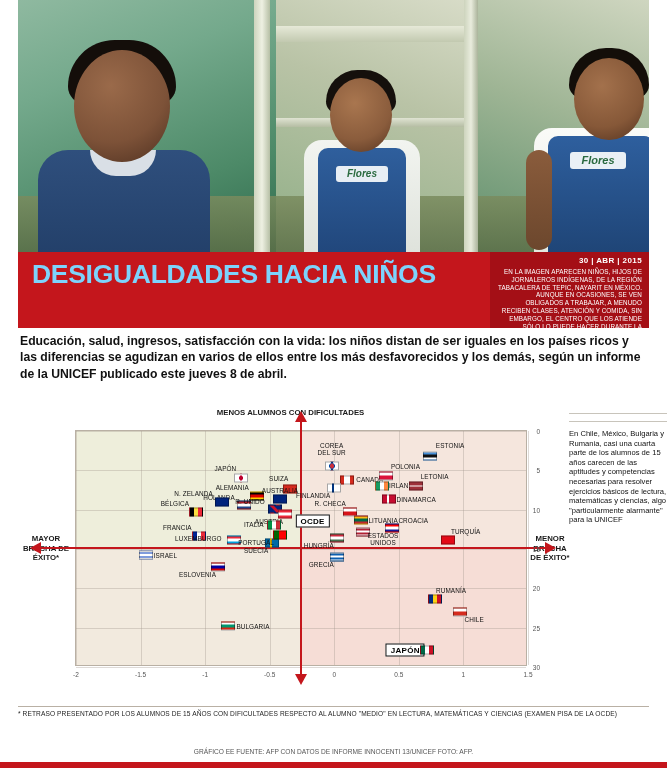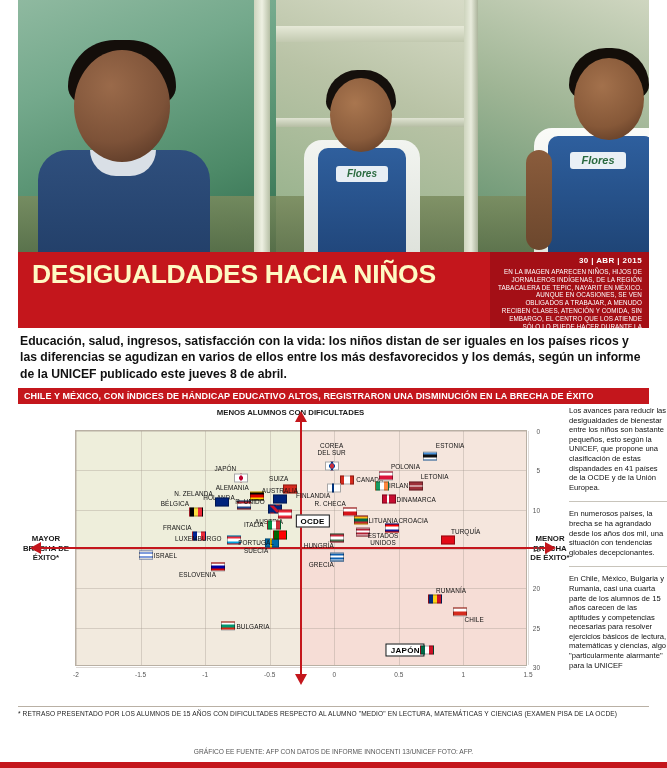--- a/index.html
+++ b/index.html
@@ -69,21 +69,21 @@
   .k3-arm { position:absolute; left:508px; top:150px; width:26px; height:100px; border-radius:13px;
     background:linear-gradient(180deg,#8a5c3c,#6c472d); }
 
   
   .titlebar {
     position:absolute; left:18px; top:252px; width:631px; height:76px;
     background:#c4161c;
   }
   .titlebar .title {
     position:absolute; left:14px; top:6px; width:450px;
-    color:#fef9c3; font-weight:bold; font-size:26.5px; line-height:33px;
+    color:#7dd3fc; font-weight:bold; font-size:26.5px; line-height:33px;
     letter-spacing:-0.3px;
   }
   .capbox {
     position:absolute; left:472px; top:0; width:159px; height:76px;
     background:#a40f16; padding:4px 7px 4px 7px;
   }
   .capbox .date {
     color:#fff; font-size:8px; font-weight:bold; text-align:right; letter-spacing:.4px;
     margin-bottom:3px;
   }
@@ -197,21 +197,20 @@
       <span>DESIGUALDADES HACIA NIÑOS</span><br>
     </div>
     <div class="capbox">
       <div class="date">30 | ABR | 2015</div>
       <div class="captxt">EN LA IMAGEN APARECEN NIÑOS, HIJOS DE JORNALEROS INDÍGENAS, DE LA REGIÓN TABACALERA DE TEPIC, NAYARIT EN MÉXICO. AUNQUE EN OCASIONES, SE VEN OBLIGADOS A TRABAJAR, A MENUDO RECIBEN CLASES, ATENCIÓN Y COMIDA, SIN EMBARGO, EL CENTRO QUE LOS ATIENDE SÓLO LO PUEDE HACER DURANTE LA TEMPORADA DE TRABAJO DE SUS PADRES QUE DURA TRES MESES. FOTO: AFP.</div>
     </div>
   </div>
 
   <div class="deck">Educación, salud, ingresos, satisfacción con la vida: los niños distan de ser iguales en los países ricos y las diferencias se agudizan en varios de ellos entre los más desfavorecidos y los demás, según un informe de la UNICEF publicado este jueves 8 de abril.</div>
 
-  <div class="subbar">CHILE Y MÉXICO, CON ÍNDICES DE HÁNDICAP EDUCATIVO ALTOS, REGISTRARON UNA DISMINUCIÓN EN LA BRECHA DE ÉXITO</div>
 
   <div class="chartwrap">
     <div class="chart-left">
 
       <div class="ax-lbl lbl-top">MENOS ALUMNOS CON DIFICULTADES</div>
       <div class="ax-lbl lbl-left">MAYOR BRECHA DE ÉXITO*</div>
       <div class="ax-lbl lbl-right">MENOR BRECHA DE ÉXITO*</div>
 
       <div class="plot" id="plot">
         <div class="q-tl"></div>
@@ -400,23 +399,21 @@
             <div class="ticky" style="top: 78.6667px;">10</div>
             <div class="ticky" style="top: 118px;">15</div>
             <div class="ticky" style="top: 157.333px;">20</div>
             <div class="ticky" style="top: 196.667px;">25</div>
             <div class="ticky" style="top: 236px;">30</div>
           </div>
       </div>
     </div>
 
     <div class="sidecol">
-      <div class="blk">Los avances para reducir las desigualdades de bienestar entre los niños son bastante pequeños, esto según  la UNICEF, que propone una clasificación de estas dispandades en 41 países de la OCDE y de la Unión Europea.</div>
       <hr>
-      <div class="blk">En numerosos países, la brecha se ha agrandado desde los años dos mil, una situación con tendencias globales decepcionantes.</div>
       <hr>
       <div class="blk">En Chile, México, Bulgaria y Rumania, casi una cuarta parte de los alumnos de 15 años carecen de las aptitudes y competencias necesarias para resolver ejercicios básicos de lectura, matemáticas y ciencias, algo "particularmente alarmante" para la UNICEF</div>
     </div>
   </div>
 
   <div class="footrule"></div>
   <div class="footnote">* RETRASO PRESENTADO POR LOS ALUMNOS DE 15 AÑOS CON DIFICULTADES RESPECTO AL ALUMNO "MEDIO" EN LECTURA, MATEMÁTICAS Y CIENCIAS (EXAMEN PISA DE LA OCDE)</div>
   <div class="credit">GRÁFICO EE FUENTE: AFP CON DATOS DE INFORME INNOCENTI 13/UNICEF FOTO: AFP.</div>
   <div class="bottombar"></div>
 </div>

